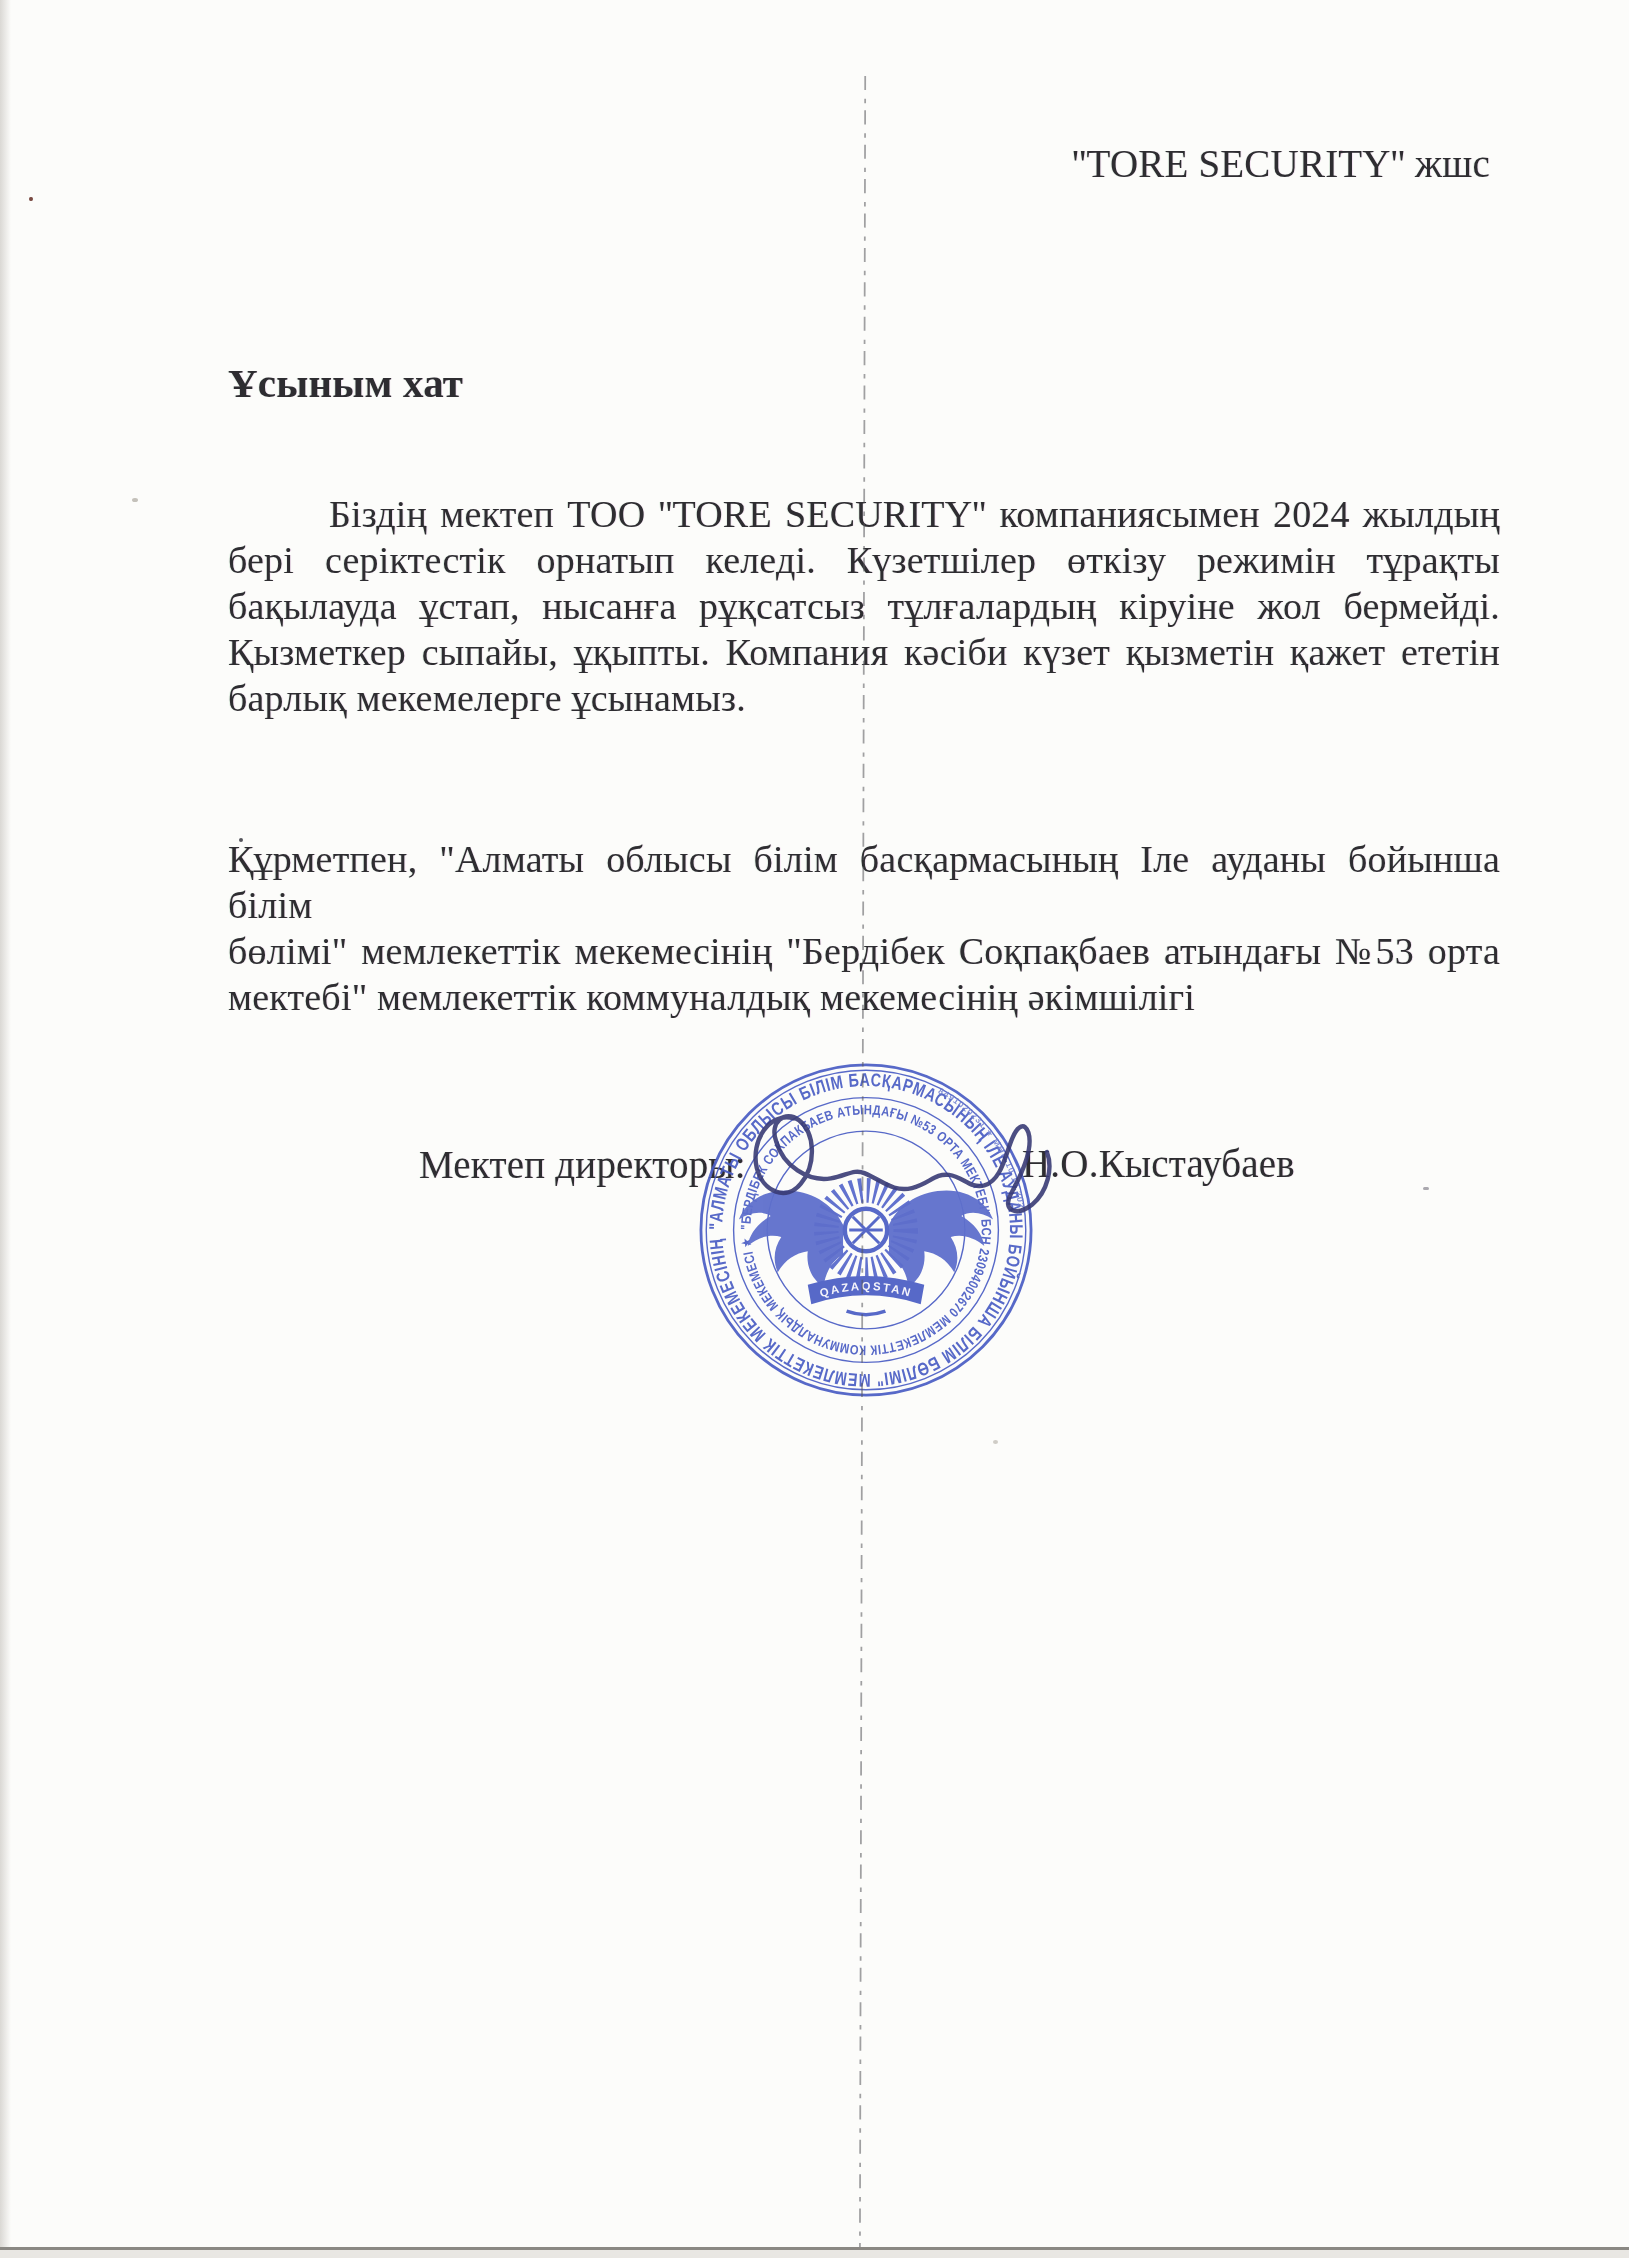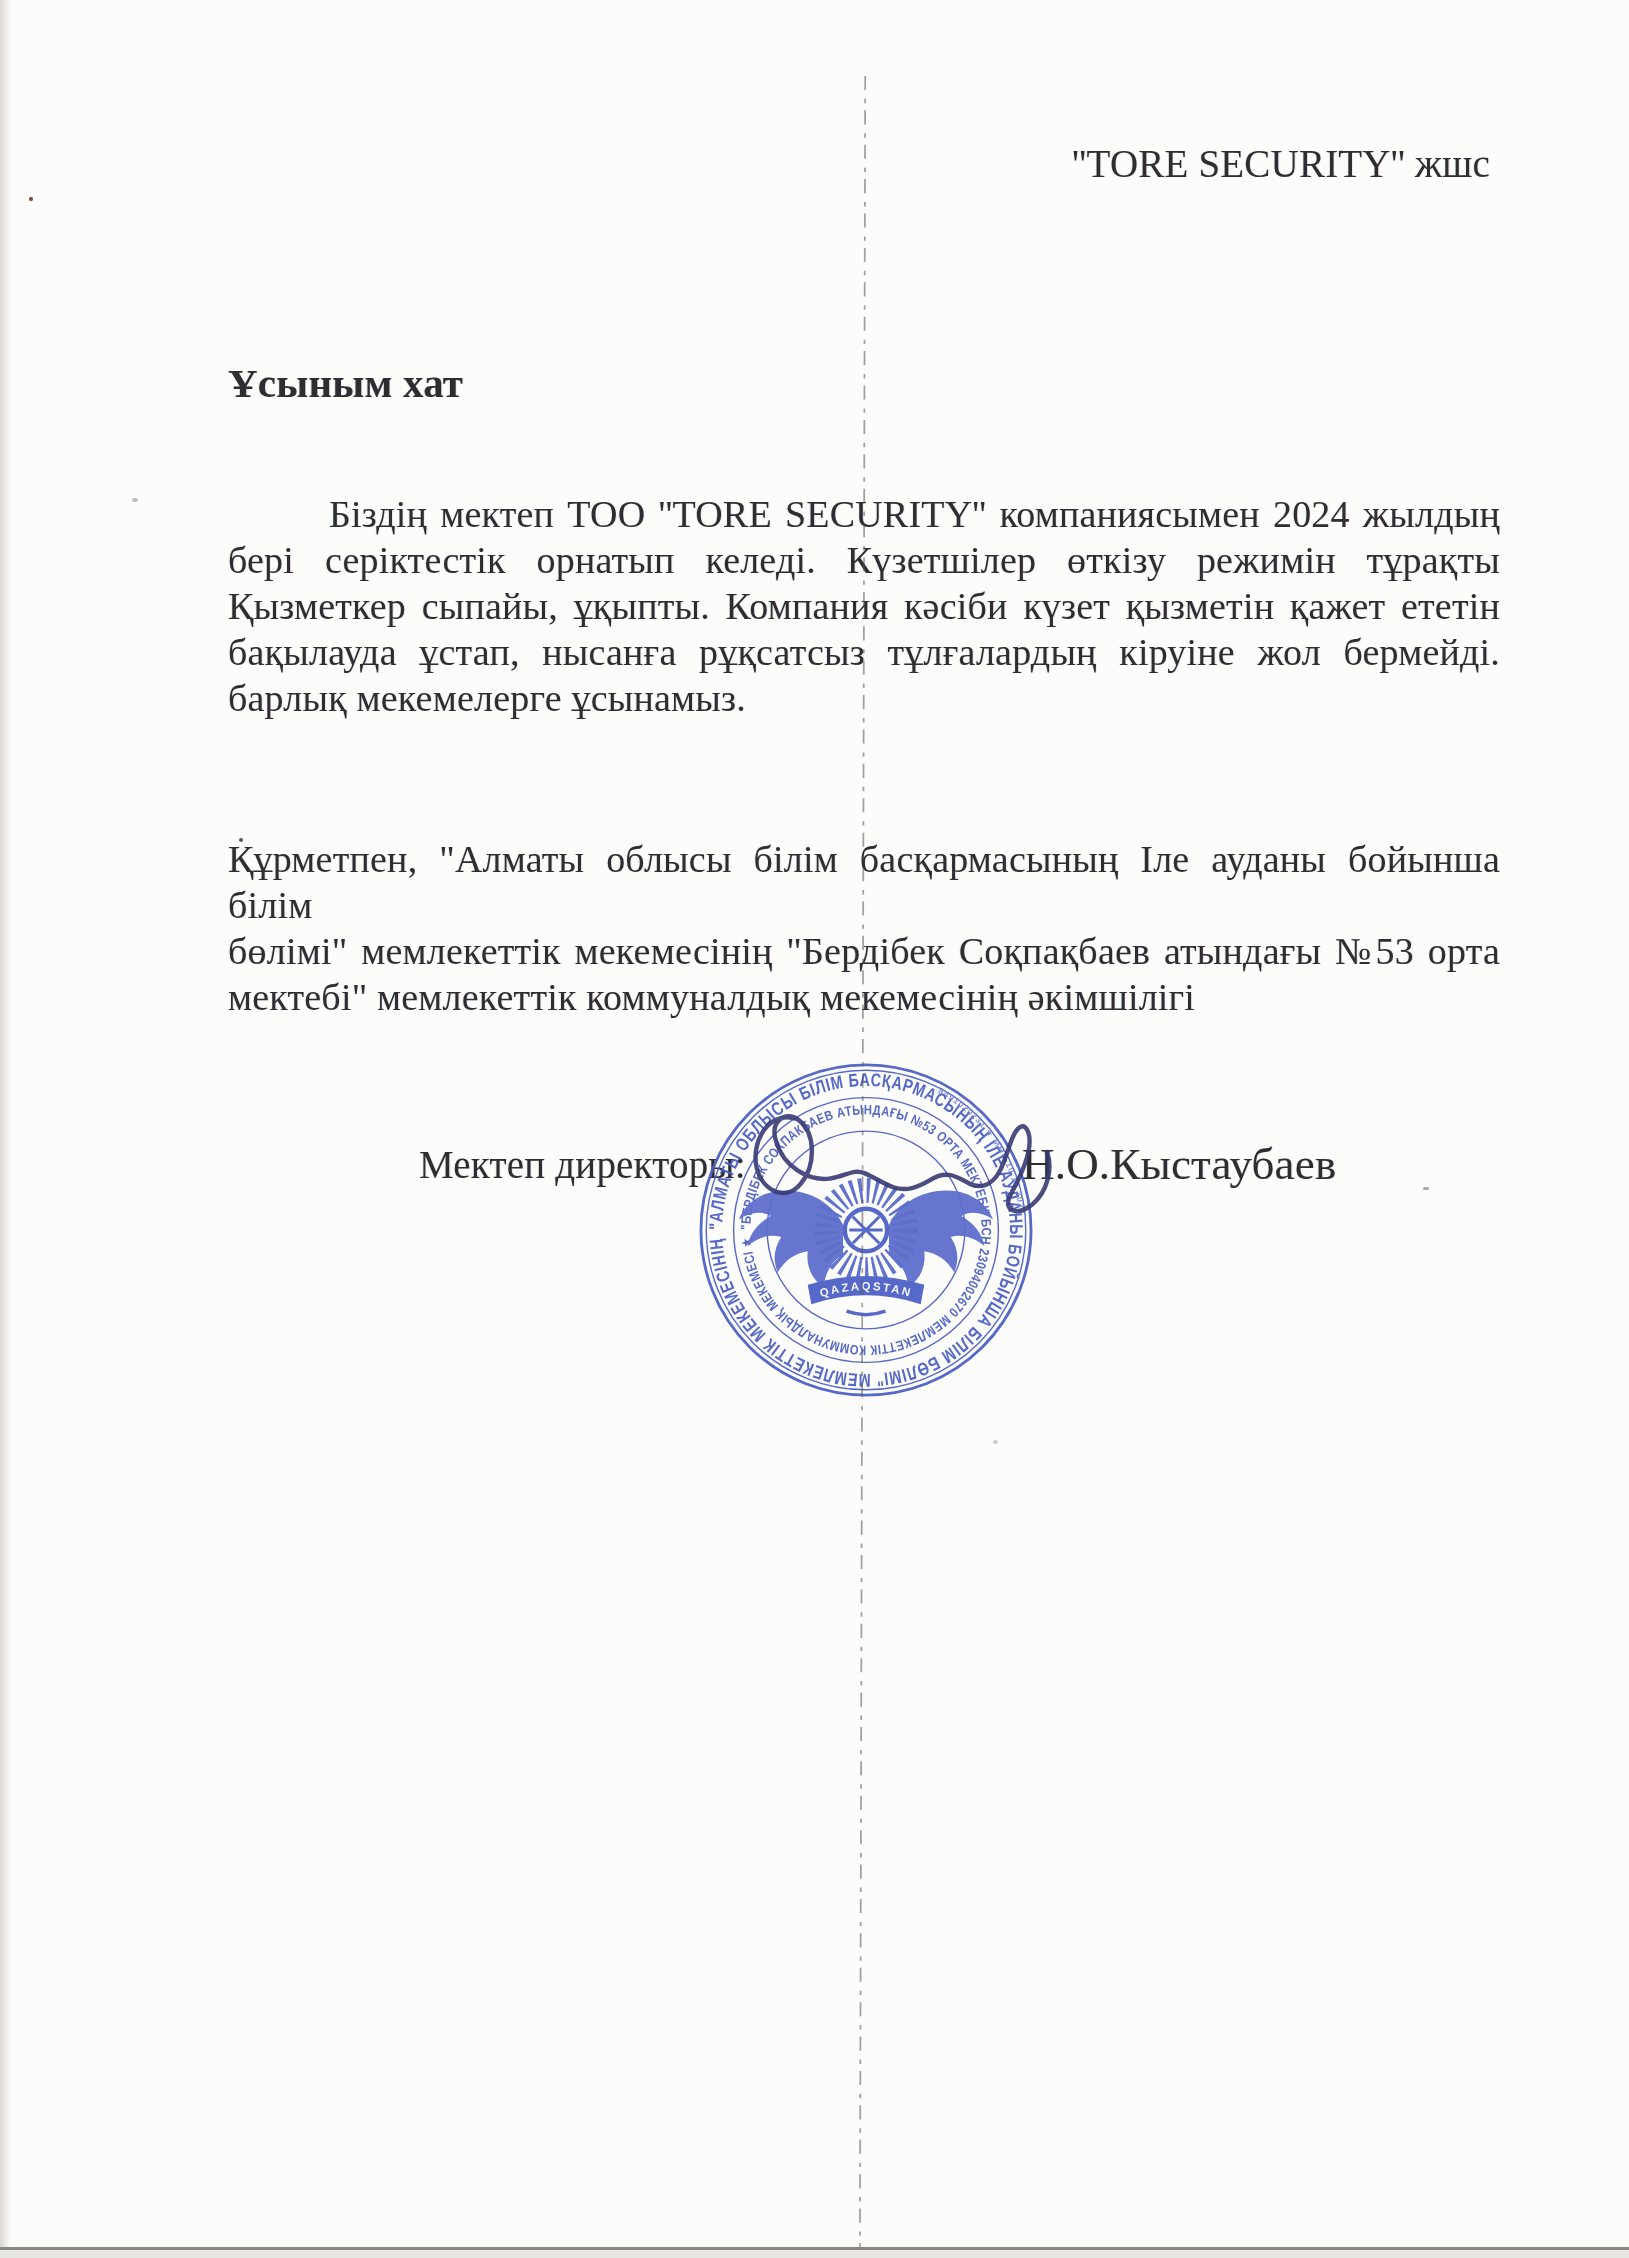--- a/index.html
+++ b/index.html
@@ -27,21 +27,21 @@
   .recipient{top:139px;right:139px;text-align:right;font-size:39px;line-height:49px;}
   .letter-title{top:360px;left:228px;width:1272px;text-align:left;
     font-weight:bold;font-size:41px;}
   .para{left:228px;width:1272px;}
   .para .pline{text-align:justify;text-align-last:justify;}
   .para .pline.first{text-indent:101px;}
   .para .pline.last{text-align-last:left;}
   .p1{top:491px;}
   .p2{top:836px;}
   .role-label{top:1142px;left:419px;font-size:39px;}
-  .signer-name{top:1141px;left:1022px;font-size:45px;}
+  .signer-name{top:1141px;left:1022px;font-size:39px;}
   
   .stamp{position:absolute;left:693px;top:1057px;width:346px;height:346px;opacity:.92;}
   .stamp text{font-family:"Liberation Sans","DejaVu Sans",sans-serif;font-weight:bold;}
   
   .overlay{position:absolute;left:0;top:0;width:1629px;height:2258px;pointer-events:none;}
 </style>
 </head>
 <body>
 
 <div class="page">
@@ -56,22 +56,22 @@
 
   <div class="doc-text recipient">
     <div>''TORE SECURITY'' жшс</div>
   </div>
 
   <div class="doc-text letter-title">Ұсыным хат</div>
 
   <div class="doc-text para p1">
     <div class="pline first">Біздің мектеп ТОО ''TORE SECURITY'' компаниясымен 2024 жылдың</div>
     <div class="pline">бері серіктестік орнатып келеді. Күзетшілер өткізу режимін тұрақты</div>
+    <div class="pline">бақылауда ұстап, нысанға рұқсатсыз тұлғалардың кіруіне жол бермейді.</div>
     <div class="pline">Қызметкер сыпайы, ұқыпты.  Компания кәсіби күзет қызметін қажет ететін</div>
-    <div class="pline">бақылауда ұстап, нысанға рұқсатсыз тұлғалардың кіруіне жол бермейді.</div>
     <div class="pline last">барлық мекемелерге ұсынамыз.</div>
   </div>
 
   <div class="doc-text para p2">
     <div class="pline">Құрметпен, "Алматы облысы білім басқармасының Іле ауданы бойынша білім</div>
     <div class="pline">бөлімі" мемлекеттік мекемесінің "Бердібек Соқпақбаев атындағы №53 орта</div>
     <div class="pline last">мектебі" мемлекеттік коммуналдық мекемесінің әкімшілігі</div>
   </div>
 
   <div class="doc-text role-label">Мектеп директоры:</div>

